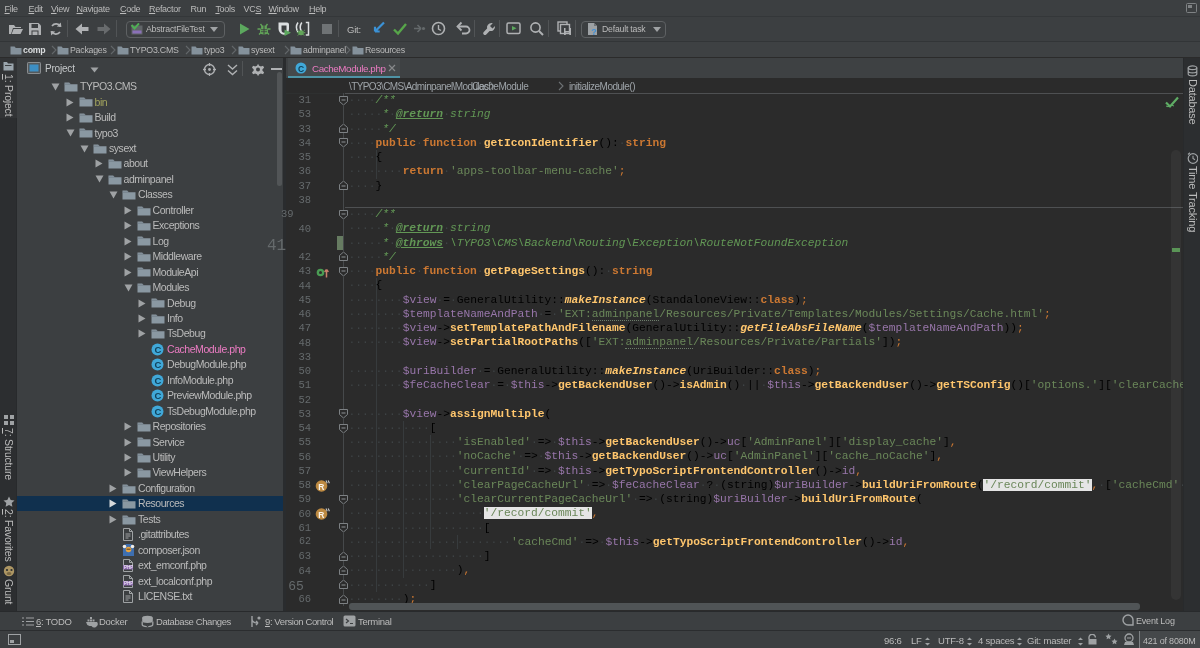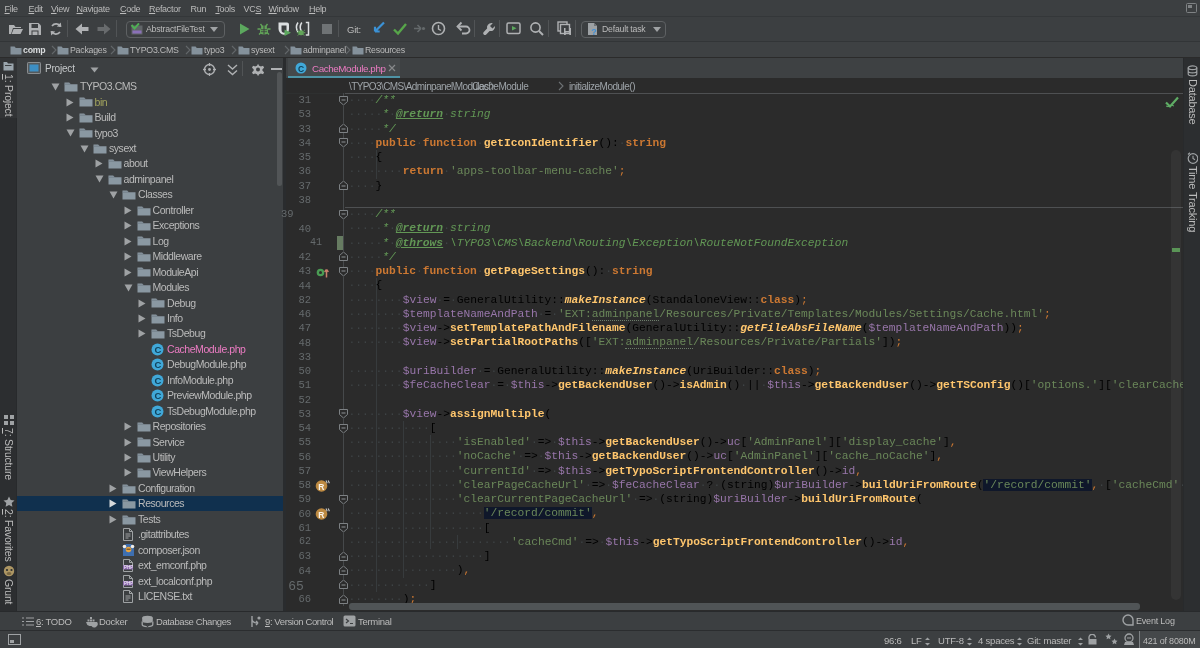--- a/index.html
+++ b/index.html
@@ -4,21 +4,21 @@
 html,body{width:1200px;height:648px;overflow:hidden;background:#2b2b2b}
 body{font-family:"Liberation Sans",sans-serif;position:relative}
 .a{position:absolute}
 .ui{color:#bbbbbb;font-size:10px;letter-spacing:-0.2px;white-space:pre}
 .mono{font-family:"Liberation Mono",monospace}
 .u{text-decoration:underline}
 
 .k{color:#cc7832;font-weight:bold}.kb{color:#cc7832;font-weight:bold}
 .s{color:#6a8759}
 .su{color:#6a8759;border-bottom:1px dotted #6c7d6a}
-.sh{color:#6a8759;background:#0f172a}
+.sh{color:#6a8759;background:#e5e5e5}
 .v{color:#9876aa}
 .m{color:#ffc66d;font-weight:bold}
 .mi{color:#ffc66d;font-style:italic;font-weight:bold}
 .d{color:#629755;font-style:italic}
 .dt{color:#629755;font-style:italic;font-weight:bold;text-decoration:underline}
 .p{color:#cc7832}
 .ws{color:#3e4345;font-style:normal;font-weight:normal;text-decoration:none}
 .vtext{writing-mode:vertical-rl;color:#bbbbbb;font-size:10.5px;letter-spacing:-0.2px;white-space:pre}
 </style></head>
 <body>
@@ -563,29 +563,29 @@
 <div class="a mono" style="left:348.5px;top:150.028px;width:834px;height:14.257px;line-height:14.257px;font-size:11.25px;white-space:pre;overflow:hidden"><span class="ws">·</span><span class="ws">·</span><span class="ws">·</span><span class="ws">·</span>{</div>
 <div class="a mono" style="left:281px;top:165.48499999999999px;width:30px;text-align:right;font-size:10.5px;color:#656a6c">36</div>
 <div class="a mono" style="left:348.5px;top:164.285px;width:834px;height:14.257px;line-height:14.257px;font-size:11.25px;white-space:pre;overflow:hidden"><span class="ws">·</span><span class="ws">·</span><span class="ws">·</span><span class="ws">·</span><span class="ws">·</span><span class="ws">·</span><span class="ws">·</span><span class="ws">·</span><span class="k">return</span><span class="ws">·</span><span class="s">'apps-toolbar-menu-cache'</span><span class="p">;</span></div>
 <div class="a mono" style="left:281px;top:179.742px;width:30px;text-align:right;font-size:10.5px;color:#656a6c">37</div>
 <div class="a mono" style="left:348.5px;top:178.542px;width:834px;height:14.257px;line-height:14.257px;font-size:11.25px;white-space:pre;overflow:hidden"><span class="ws">·</span><span class="ws">·</span><span class="ws">·</span><span class="ws">·</span>}</div>
 <div class="a mono" style="left:281px;top:193.99899999999997px;width:30px;text-align:right;font-size:10.5px;color:#656a6c">38</div>
 <div class="a mono" style="left:281px;top:208.25599999999997px;width:30px;font-size:10.5px;color:#656a6c">39</div>
 <div class="a mono" style="left:348.5px;top:207.05599999999998px;width:834px;height:14.257px;line-height:14.257px;font-size:11.25px;white-space:pre;overflow:hidden"><span class="ws">·</span><span class="ws">·</span><span class="ws">·</span><span class="ws">·</span><span class="d">/**</span></div>
 <div class="a mono" style="left:281px;top:222.51299999999998px;width:30px;text-align:right;font-size:10.5px;color:#656a6c">40</div>
 <div class="a mono" style="left:348.5px;top:221.313px;width:834px;height:14.257px;line-height:14.257px;font-size:11.25px;white-space:pre;overflow:hidden"><span class="ws">·</span><span class="ws">·</span><span class="ws">·</span><span class="ws">·</span><span class="ws">·</span><span class="d">*<span class="ws">·</span></span><span class="dt">@return</span><span class="d"><span class="ws">·</span>string</span></div>
-<div class="a mono" style="left:292px;top:236.76999999999998px;width:30px;text-align:right;font-size:10px;color:#656a6c">41</div>
+<div class="a mono" style="left:267px;top:236.76999999999998px;width:30px;text-align:left;font-size:16px;color:#656a6c">41</div>
 <div class="a mono" style="left:348.5px;top:235.57px;width:834px;height:14.257px;line-height:14.257px;font-size:11.25px;white-space:pre;overflow:hidden"><span class="ws">·</span><span class="ws">·</span><span class="ws">·</span><span class="ws">·</span><span class="ws">·</span><span class="d">*<span class="ws">·</span></span><span class="dt">@throws</span><span class="d"><span class="ws">·</span>\TYPO3\CMS\Backend\Routing\Exception\RouteNotFoundException</span></div>
 <div class="a mono" style="left:281px;top:251.027px;width:30px;text-align:right;font-size:10.5px;color:#656a6c">42</div>
 <div class="a mono" style="left:348.5px;top:249.827px;width:834px;height:14.257px;line-height:14.257px;font-size:11.25px;white-space:pre;overflow:hidden"><span class="ws">·</span><span class="ws">·</span><span class="ws">·</span><span class="ws">·</span><span class="ws">·</span><span class="d">*/</span></div>
 <div class="a mono" style="left:281px;top:265.284px;width:30px;text-align:right;font-size:10.5px;color:#656a6c">43</div>
 <div class="a mono" style="left:348.5px;top:264.084px;width:834px;height:14.257px;line-height:14.257px;font-size:11.25px;white-space:pre;overflow:hidden"><span class="ws">·</span><span class="ws">·</span><span class="ws">·</span><span class="ws">·</span><span class="k">public</span><span class="ws">·</span><span class="k">function</span><span class="ws">·</span><span class="m">getPageSettings</span>():<span class="ws">·</span><span class="k">string</span></div>
 <div class="a mono" style="left:281px;top:279.541px;width:30px;text-align:right;font-size:10.5px;color:#656a6c">44</div>
 <div class="a mono" style="left:348.5px;top:278.341px;width:834px;height:14.257px;line-height:14.257px;font-size:11.25px;white-space:pre;overflow:hidden"><span class="ws">·</span><span class="ws">·</span><span class="ws">·</span><span class="ws">·</span>{</div>
-<div class="a mono" style="left:281px;top:293.79799999999994px;width:30px;text-align:right;font-size:10.5px;color:#656a6c">82</div>
+<div class="a mono" style="left:281px;top:293.79799999999994px;width:30px;text-align:right;font-size:10.5px;color:#656a6c">45</div>
 <div class="a mono" style="left:348.5px;top:292.59799999999996px;width:834px;height:14.257px;line-height:14.257px;font-size:11.25px;white-space:pre;overflow:hidden"><span class="ws">·</span><span class="ws">·</span><span class="ws">·</span><span class="ws">·</span><span class="ws">·</span><span class="ws">·</span><span class="ws">·</span><span class="ws">·</span><span class="v">$view</span><span class="ws">·</span>=<span class="ws">·</span>GeneralUtility::<span class="mi">makeInstance</span>(StandaloneView::<span class="kb">class</span>)<span class="p">;</span></div>
 <div class="a mono" style="left:281px;top:308.055px;width:30px;text-align:right;font-size:10.5px;color:#656a6c">46</div>
 <div class="a mono" style="left:348.5px;top:306.855px;width:834px;height:14.257px;line-height:14.257px;font-size:11.25px;white-space:pre;overflow:hidden"><span class="ws">·</span><span class="ws">·</span><span class="ws">·</span><span class="ws">·</span><span class="ws">·</span><span class="ws">·</span><span class="ws">·</span><span class="ws">·</span><span class="v">$templateNameAndPath</span><span class="ws">·</span>=<span class="ws">·</span><span class="s">'EXT:</span><span class="su">adminpanel</span><span class="s">/Resources/Private/Templates/Modules/Settings/Cache.html'</span><span class="p">;</span></div>
 <div class="a mono" style="left:281px;top:322.31199999999995px;width:30px;text-align:right;font-size:10.5px;color:#656a6c">47</div>
 <div class="a mono" style="left:348.5px;top:321.11199999999997px;width:834px;height:14.257px;line-height:14.257px;font-size:11.25px;white-space:pre;overflow:hidden"><span class="ws">·</span><span class="ws">·</span><span class="ws">·</span><span class="ws">·</span><span class="ws">·</span><span class="ws">·</span><span class="ws">·</span><span class="ws">·</span><span class="v">$view</span>-&gt;<span class="m">setTemplatePathAndFilename</span>(GeneralUtility::<span class="mi">getFileAbsFileName</span>(<span class="v">$templateNameAndPath</span>))<span class="p">;</span></div>
 <div class="a mono" style="left:281px;top:336.569px;width:30px;text-align:right;font-size:10.5px;color:#656a6c">48</div>
 <div class="a mono" style="left:348.5px;top:335.369px;width:834px;height:14.257px;line-height:14.257px;font-size:11.25px;white-space:pre;overflow:hidden"><span class="ws">·</span><span class="ws">·</span><span class="ws">·</span><span class="ws">·</span><span class="ws">·</span><span class="ws">·</span><span class="ws">·</span><span class="ws">·</span><span class="v">$view</span>-&gt;<span class="m">setPartialRootPaths</span>([<span class="s">'EXT:</span><span class="su">adminpanel</span><span class="s">/Resources/Private/Partials'</span>])<span class="p">;</span></div>
 <div class="a mono" style="left:281px;top:350.82599999999996px;width:30px;text-align:right;font-size:10.5px;color:#656a6c">33</div>
 <div class="a mono" style="left:281px;top:365.08299999999997px;width:30px;text-align:right;font-size:10.5px;color:#656a6c">50</div>
 <div class="a mono" style="left:348.5px;top:363.883px;width:834px;height:14.257px;line-height:14.257px;font-size:11.25px;white-space:pre;overflow:hidden"><span class="ws">·</span><span class="ws">·</span><span class="ws">·</span><span class="ws">·</span><span class="ws">·</span><span class="ws">·</span><span class="ws">·</span><span class="ws">·</span><span class="v">$uriBuilder</span><span class="ws">·</span>=<span class="ws">·</span>GeneralUtility::<span class="mi">makeInstance</span>(UriBuilder::<span class="kb">class</span>)<span class="p">;</span></div>

